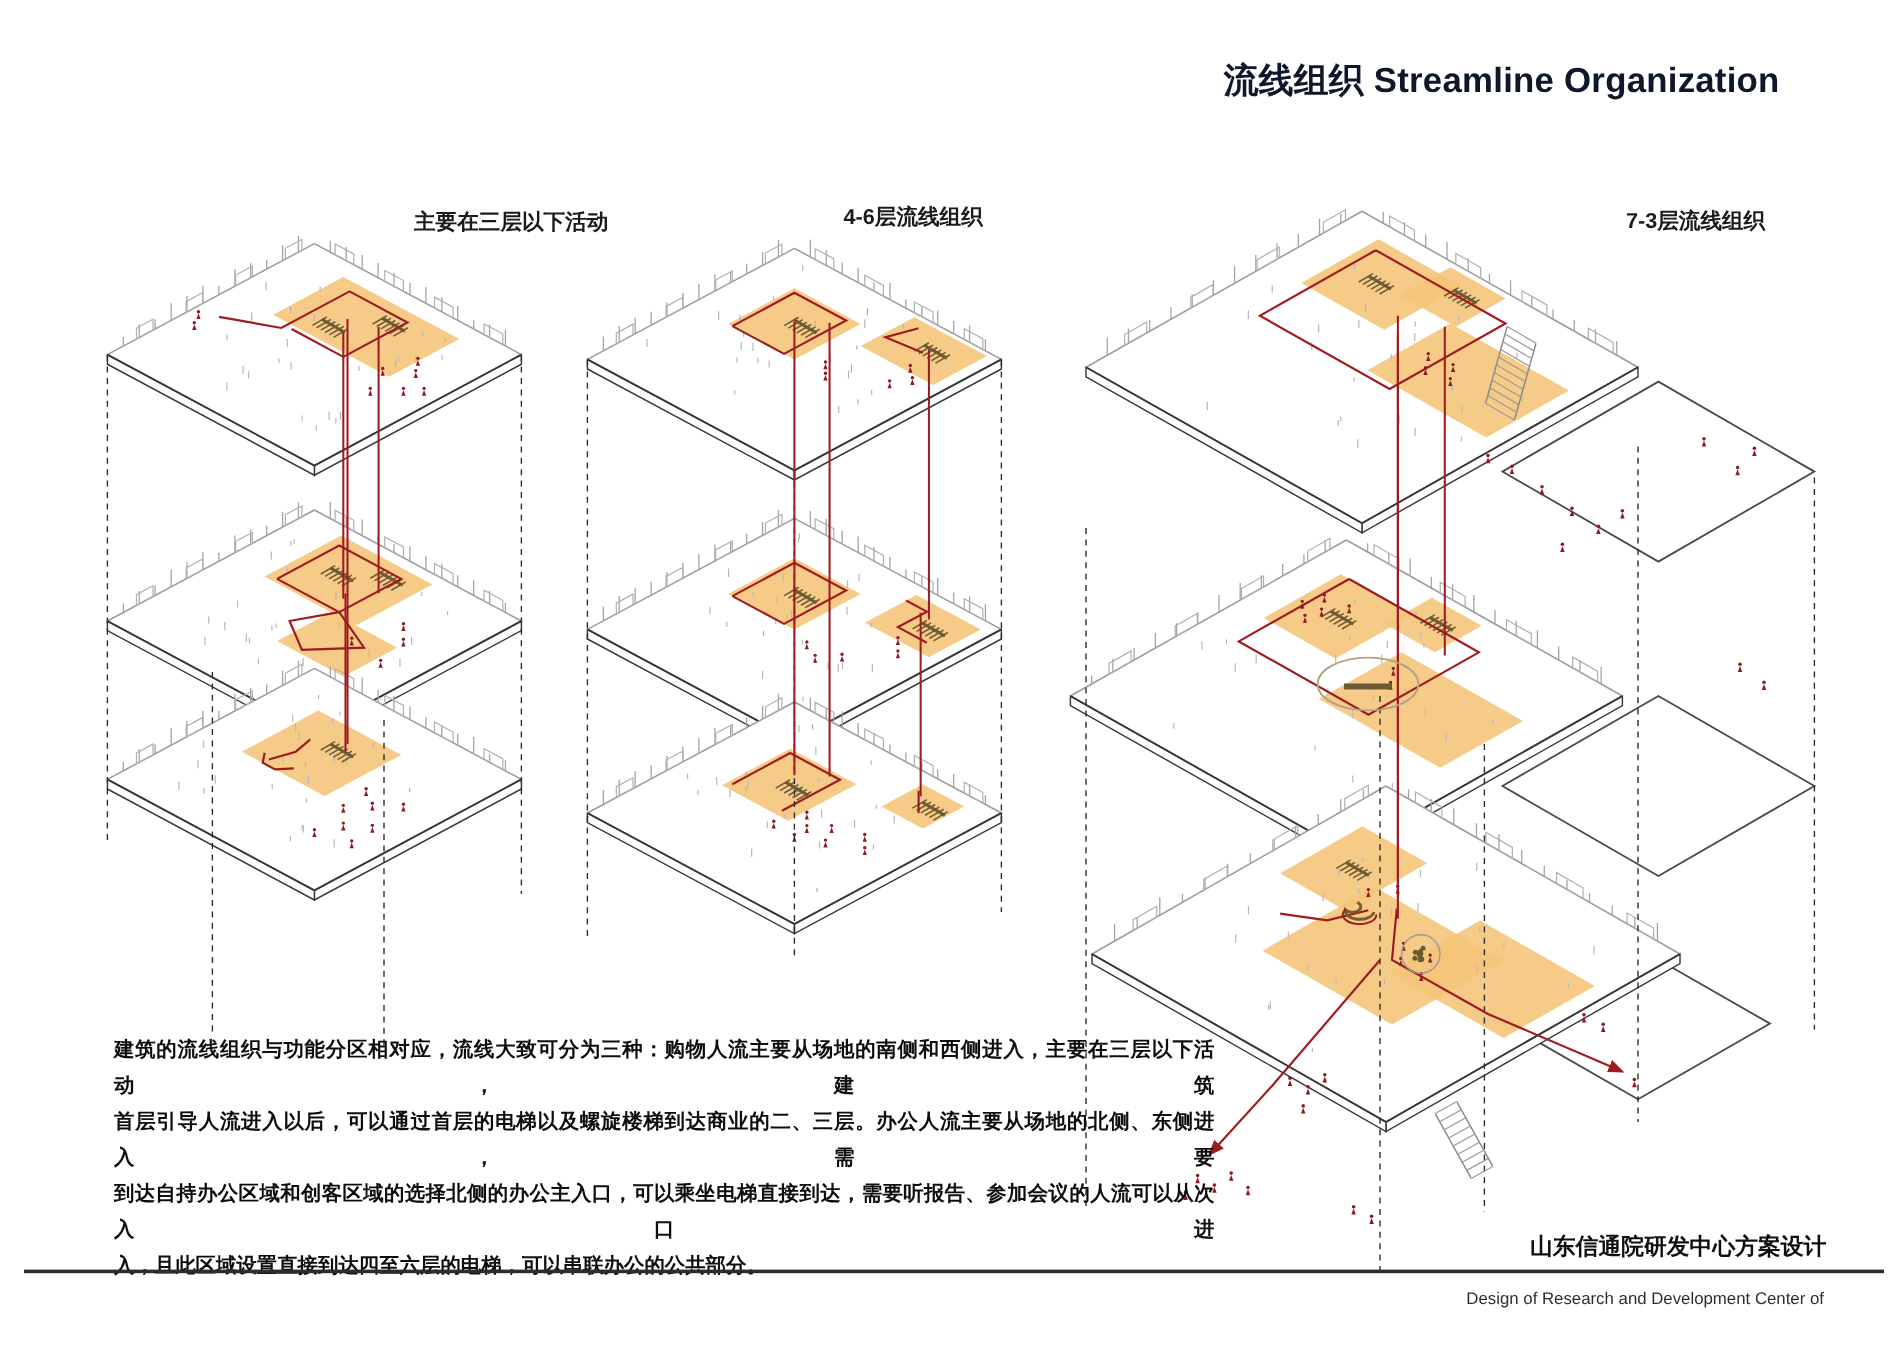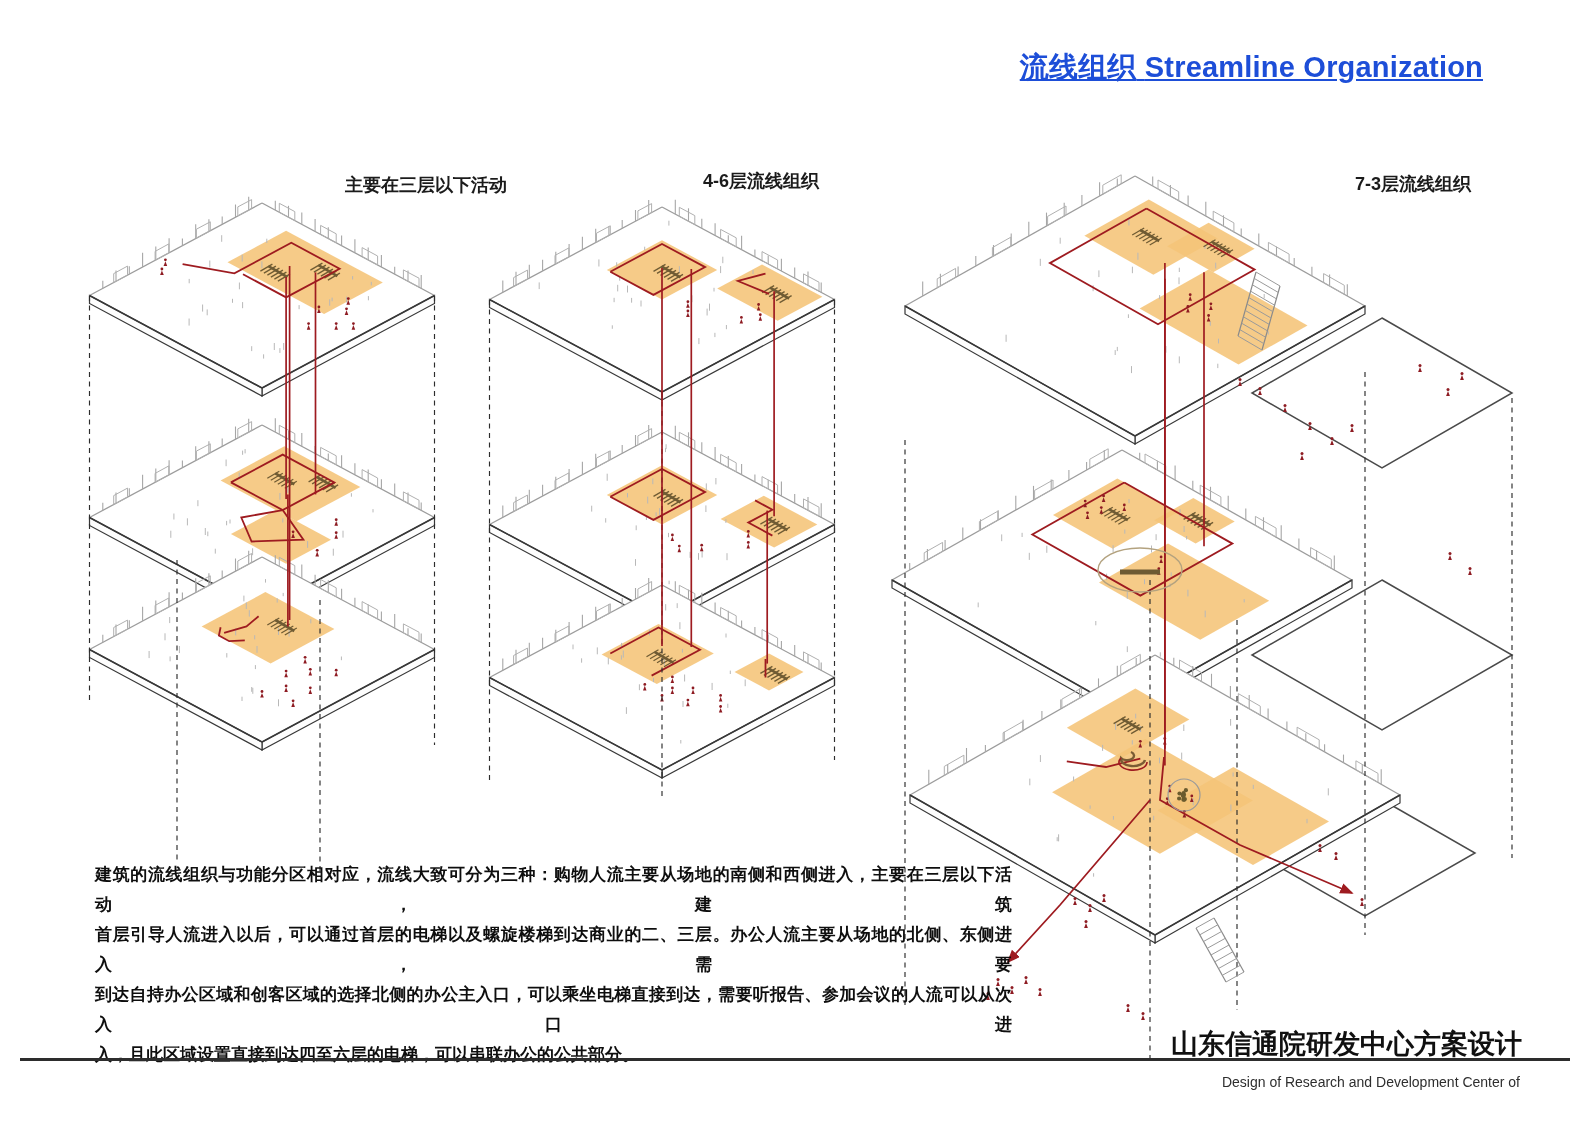--- a/index.html
+++ b/index.html
@@ -4,39 +4,39 @@
 <style>
   html,body{margin:0;padding:0;}
   body{
     width:1587px;height:1122px;position:relative;background:#ffffff;
     font-family:"Liberation Sans","DejaVu Sans",sans-serif;overflow:hidden;
     -webkit-font-smoothing:antialiased;
   }
   .abs{position:absolute;}
   #axo{position:absolute;left:0;top:0;}
   .page-title{
-    top:48px;right:104px;font-size:29px;font-weight:bold;color:#1d4ed8;
-    letter-spacing:.2px;white-space:nowrap;text-decoration:underline;
+    top:48px;right:104px;font-size:29px;font-weight:bold;color:#0f172a;
+    letter-spacing:.2px;white-space:nowrap;
   }
   .diagram-label{
     font-size:18px;font-weight:bold;color:#1b1b1b;white-space:nowrap;
   }
   #label-office{left:345px;top:173px;}
   #label-46{left:703px;top:169px;}
   #label-13{left:1355px;top:172px;}
   .description{
     left:95px;top:860px;width:917px;color:#0e0e0e;
   }
   .desc-line{
     font-size:17px;line-height:30px;font-weight:bold;
     text-align:justify;text-align-last:justify;white-space:normal;
   }
   .desc-line.last{text-align-last:left;}
   .footer-zh{
-    top:1026px;right:65px;font-size:27px;font-weight:bold;color:#101010;white-space:nowrap;
+    top:1026px;right:65px;font-size:19px;font-weight:bold;color:#101010;white-space:nowrap;
   }
   .footer-rule{
     left:20px;top:1058px;width:1550px;height:3px;background:#2d2d2d;
   }
   .footer-en{
     top:1071px;right:67px;text-align:right;font-size:14px;line-height:22.5px;
     font-weight:normal;color:#2e2e2e;white-space:nowrap;
   }
 </style>
 </head>

